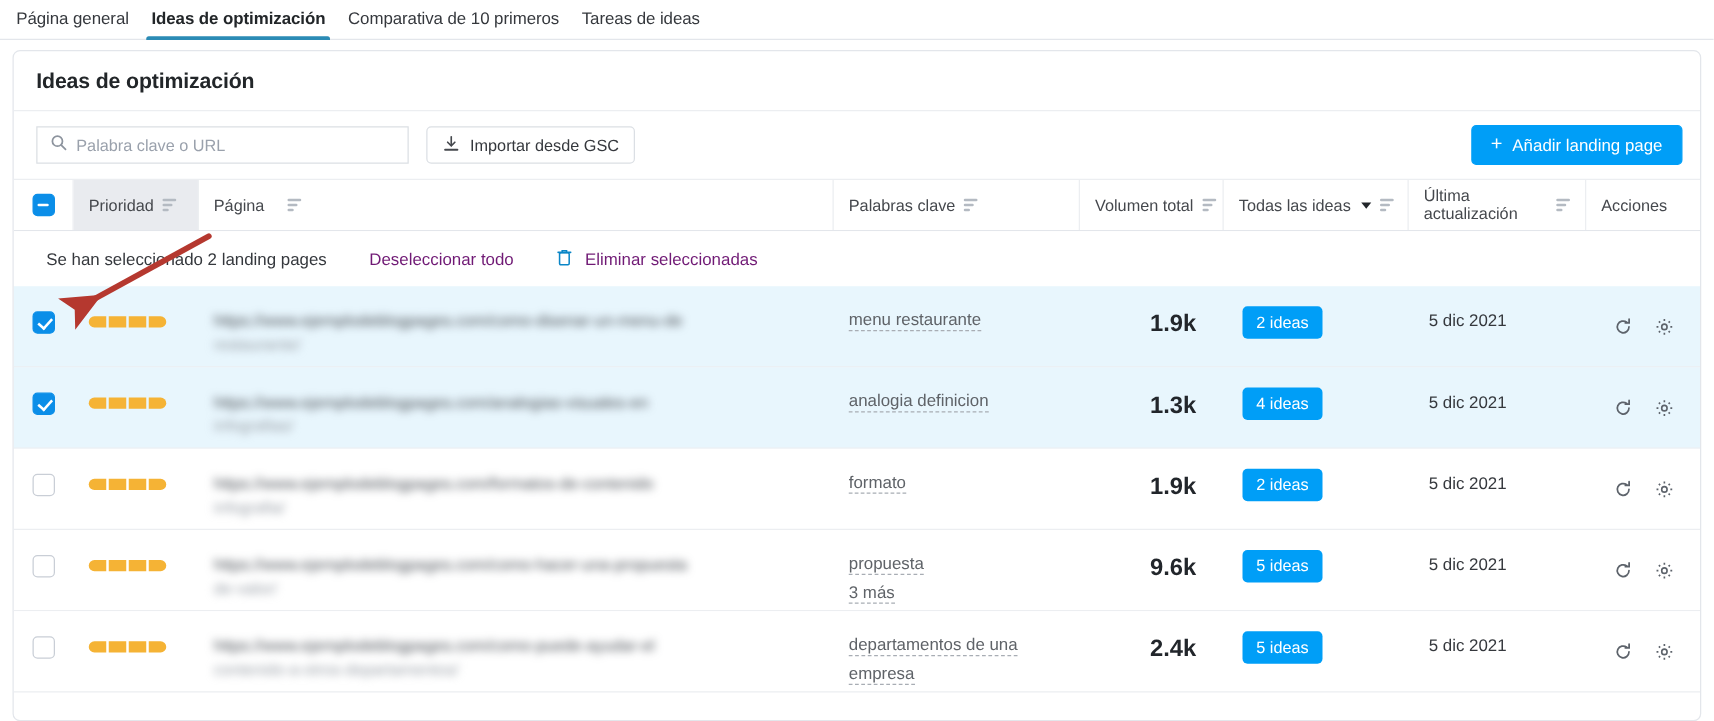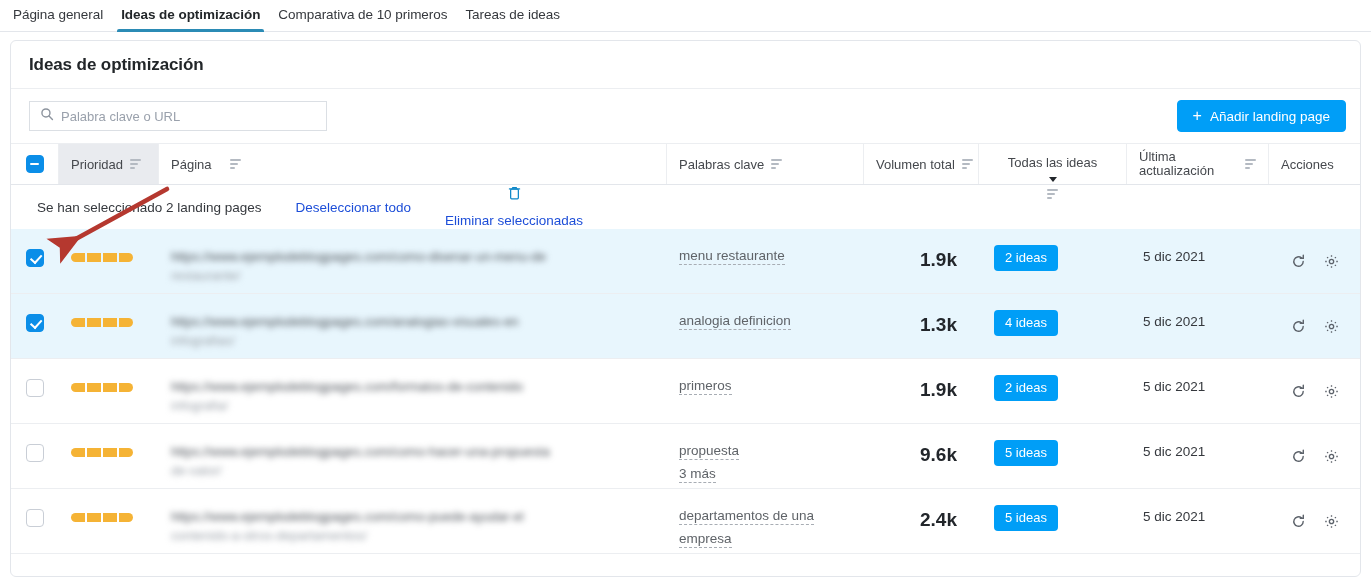--- a/index.html
+++ b/index.html
@@ -119,32 +119,32 @@
     border-bottom: 1px solid #e3e6eb;
     background: #fff;
     height: 42px;
   }
   .th {
     display: flex;
     align-items: center;
     gap: 7px;
     font-size: 13px;
     color: #45484d;
-    padding: 11px 12px;
+    padding: 0 12px;
     border-right: 1px solid #eceef1;
     position: relative;
     white-space: nowrap;
   }
   .th.nosep { border-right: none; }
   .th.sel { width: 48px; justify-content: center; padding: 0; }
   .th.prio { width: 100px; background: #e9ebef; }
   .th.page { flex: 1; gap: 19px; }
   .th.kw { width: 197px; }
   .th.vol { width: 115px; }
-  .th.ideas { width: 148px; flex-direction: column; }
+  .th.ideas { width: 148px; }
   .th.upd { width: 142px; }
   .th.act { width: 91px; }
   .th-two { line-height: 14px; white-space: normal; }
 
   .sort-icon { display: inline-flex; flex-direction: column; gap: 2.5px; }
   .sort-icon i { display: block; height: 1.6px; background: #b4bac2; border-radius: 1px; }
   .sort-icon i:nth-child(1) { width: 11px; }
   .sort-icon i:nth-child(2) { width: 8px; }
   .sort-icon i:nth-child(3) { width: 5px; }
 
@@ -153,22 +153,22 @@
   
   .selbar {
     display: flex; align-items: center;
     height: 44px;
     padding-left: 26px;
     gap: 34px;
     font-size: 13.5px;
     color: #35383d;
     background: #fff;
   }
-  .link { color: #1d4ed8; cursor: pointer; font-size: 13.5px; }
-  .link-ico { display: flex; align-items: center; gap: 10px; flex-direction: column; }
+  .link { color: #701a75; cursor: pointer; font-size: 13.5px; }
+  .link-ico { display: flex; align-items: center; gap: 10px; }
 
   
   .row {
     display: flex;
     align-items: stretch;
     border-bottom: 1px solid #eceef1;
     min-height: 65px;
     background: #fff;
   }
   .row.selected { background: #e8f6fd; }
@@ -275,20 +275,30 @@
     <div class="search-box">
       <span>
         <svg width="14" height="14" viewBox="0 0 16 16" fill="none" stroke="#8d949e" stroke-width="1.6">
           <circle cx="6.8" cy="6.8" r="4.6"></circle>
             <line x1="10.3" y1="10.3" x2="14.2" y2="14.2" stroke-linecap="round"></line>
         </svg>
       </span>
       <input type="text" placeholder="Palabra clave o URL" style="">
     </div>
 
+    <button class="btn">
+      <span>
+        <svg width="14" height="14" viewBox="0 0 16 16" fill="none" stroke="#45484d" stroke-width="1.5" stroke-linecap="round">
+          <line x1="8" y1="1.6" x2="8" y2="9.6"></line>
+            <polyline points="4.7,6.6 8,9.9 11.3,6.6"></polyline>
+          <line x1="2.4" y1="13.4" x2="13.6" y2="13.4" stroke-width="1.8"></line>
+        </svg>
+      </span>
+      <span>Importar desde GSC</span>
+    </button>
 
 
     <button class="btn btn-primary">
       <span class="plus">+</span>
       <span>Añadir landing page</span>
     </button>
   </div>
 
   <div class="thead">
     <div class="th sel">
@@ -452,21 +462,21 @@
             <span class="prio-seg"></span>
             <span class="prio-seg"></span>
             <span class="prio-seg"></span>
             <span class="prio-seg"></span>
           </span>
         </div>
         <div class="cell page">
           <div class="blur-url">https://www.ejemplodeblogpages.com/formatos-de-contenido<br><span class="dim">infografia/</span></div>
         </div>
         <div class="cell kw">
-          <span class="kwlink">primeros</span>
+          <span class="kwlink">formato</span>
         </div>
         <div class="cell vol">1.9k</div>
         <div class="cell ideas">
           <span class="ideas-badge">2 ideas</span>
         </div>
         <div class="cell upd">5 dic 2021</div>
         <div class="cell act">
           <span class="icobtn">
             <svg width="15" height="15" viewBox="0 0 16 16" fill="none" stroke="#5d636b" stroke-width="1.5" stroke-linecap="round">
               <path d="M13 8A5 5 0 1 1 11.1 4.1"></path>

